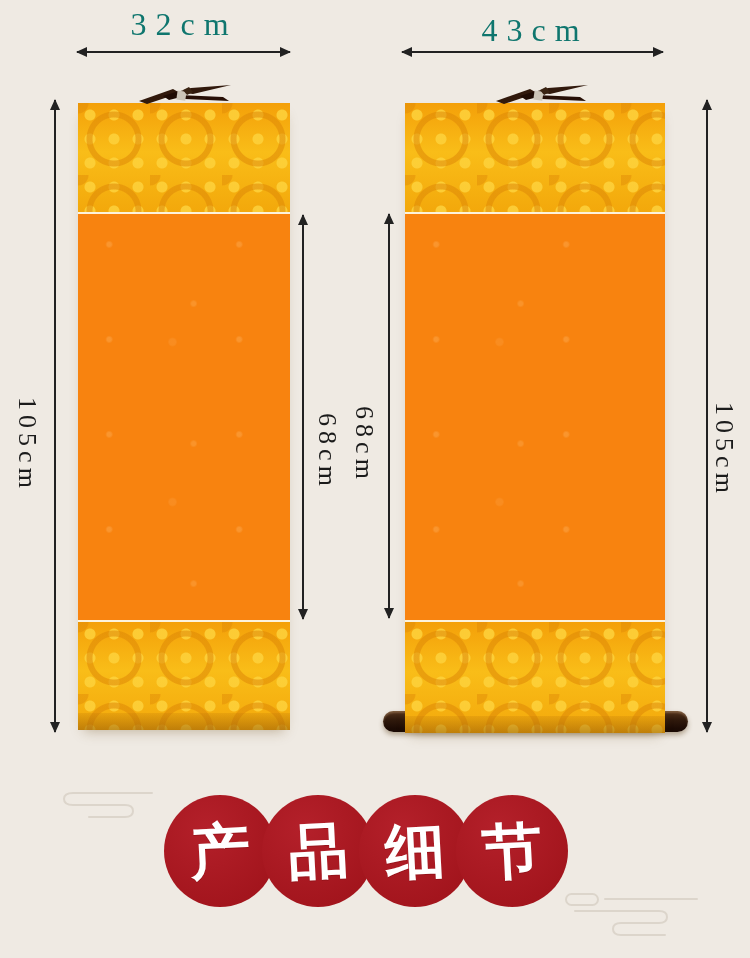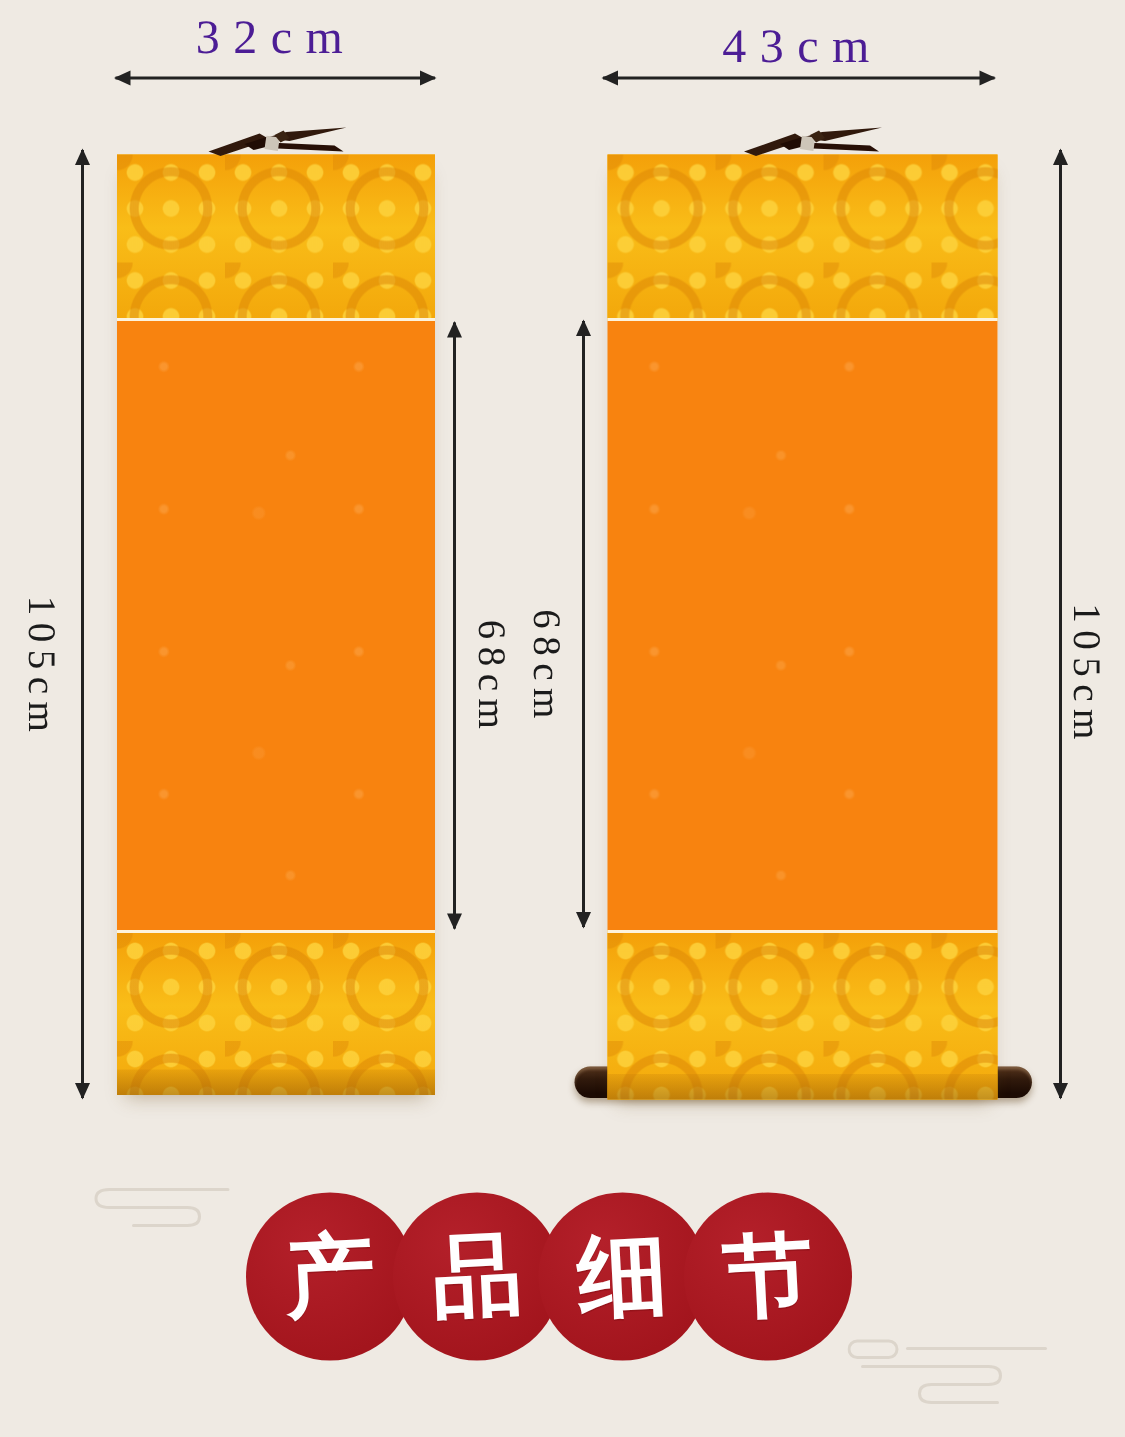--- a/index.html
+++ b/index.html
@@ -1,20 +1,20 @@
 <!DOCTYPE html>
 <html><head>
 <meta charset="utf-8">
 <style>
   html,body{margin:0;padding:0;}
   body{background:#efeae3;font-family:"Liberation Serif","DejaVu Serif",serif;}
   .stage{position:relative;width:750px;height:958px;background:#efeae3;overflow:hidden;margin:0 auto;}
 
   
-  .dim-text{position:absolute;color:#4c1d95;font-size:32px;letter-spacing:9px;text-align:center;white-space:nowrap;}
+  .dim-text{position:absolute;color:#0f766e;font-size:32px;letter-spacing:9px;text-align:center;white-space:nowrap;}
   .dim-text-v{position:absolute;color:#1b1b1b;font-size:26px;letter-spacing:5px;text-align:center;white-space:nowrap;transform:rotate(90deg);width:116px;}
   .hline{position:absolute;height:2px;background:#222;}
   .hline::before{content:"";position:absolute;left:-1px;top:-4px;border-top:5px solid transparent;border-bottom:5px solid transparent;border-right:11px solid #222;}
   .hline::after{content:"";position:absolute;right:-1px;top:-4px;border-top:5px solid transparent;border-bottom:5px solid transparent;border-left:11px solid #222;}
   .vline{position:absolute;width:2px;background:#222;}
   .vline::before{content:"";position:absolute;top:-1px;left:-4px;border-left:5px solid transparent;border-right:5px solid transparent;border-bottom:11px solid #222;}
   .vline::after{content:"";position:absolute;bottom:-1px;left:-4px;border-left:5px solid transparent;border-right:5px solid transparent;border-top:11px solid #222;}
 
   
   .scroll{position:absolute;z-index:2;box-shadow:0 7px 12px -6px rgba(110,80,30,.38);}

